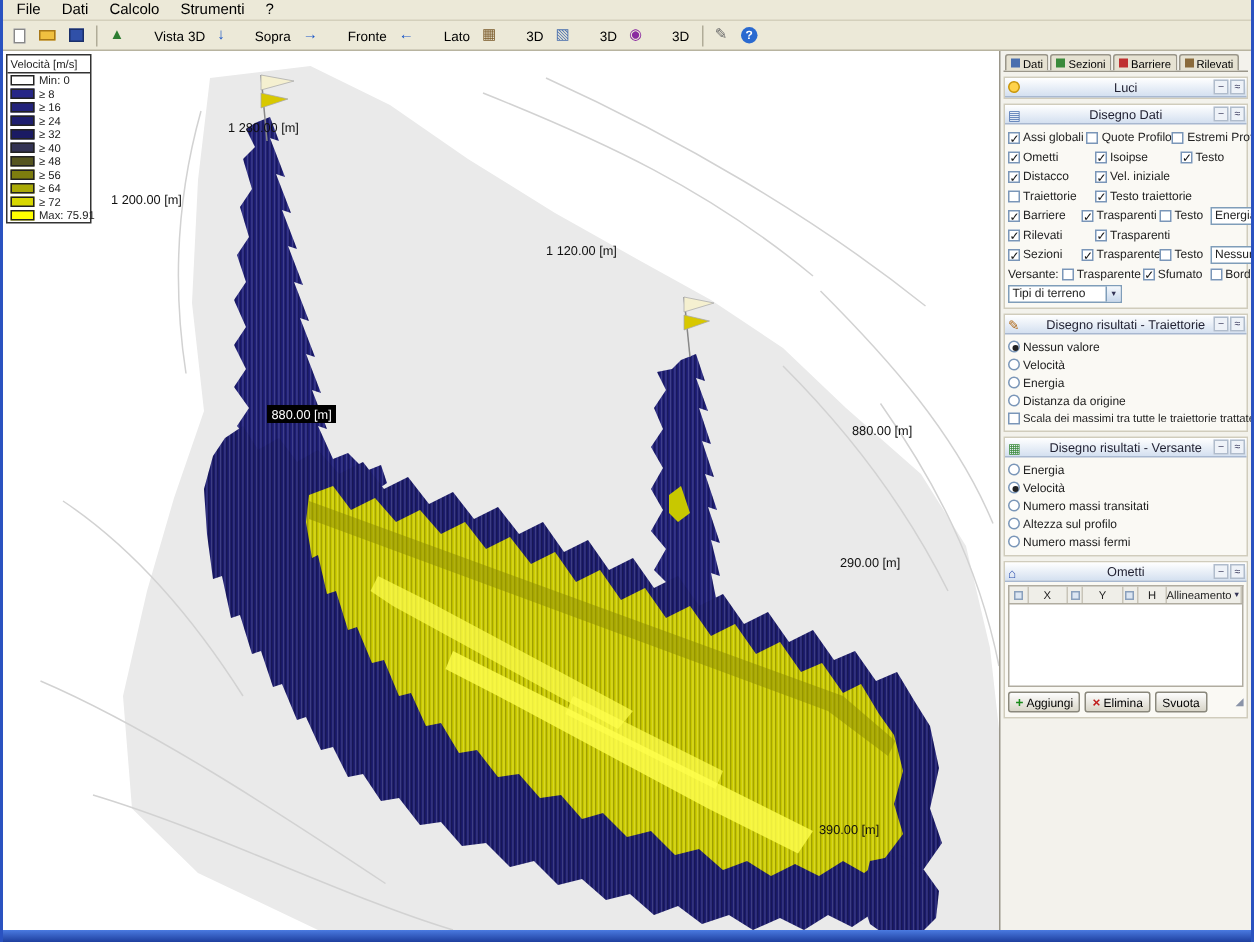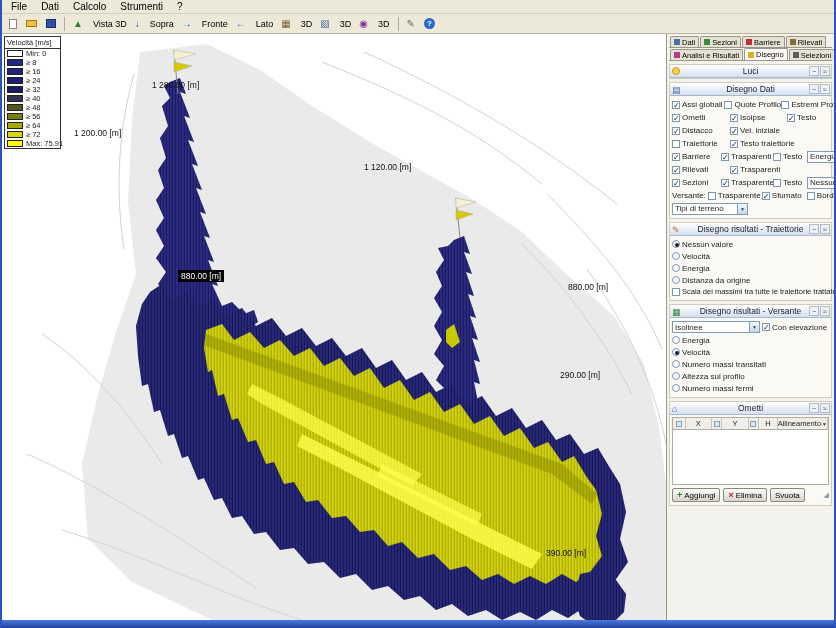--- a/index.html
+++ b/index.html
@@ -6,21 +6,21 @@
   html,body { width: 836px; height: 628px; }
   body { font-family: "Liberation Sans", "DejaVu Sans", sans-serif; font-size: 9px; color: #222; background:#fff; }
   #app { width:836px; height:628px; display:flex; flex-direction:column; border-left:2px solid #2a52c0; border-right:2px solid #2a52c0; background:#ece9d8; overflow:hidden; }
 
   
   .menubar { height:14px; display:flex; align-items:center; background:#ece9d8; border-bottom:1px solid #d4d0bc; padding-left:2px; }
   .mitem { font-size:10px; padding:0 7px; height:13px; line-height:13px; cursor:default; background:transparent; border:none; font-family:inherit; }
 
   
   .toolbar { height:20px; display:flex; align-items:center; gap:1px; background:#ece9d8; border-bottom:1px solid #b8b4a0; padding:0 3px; }
-  .ti, .tbtn { height:17px; display:inline-flex; align-items:center; gap:10px; border:1px solid transparent; background:transparent; font-size:9px; font-family:inherit; padding:0 3px; }
+  .ti, .tbtn { height:17px; display:inline-flex; align-items:center; gap:20px; border:1px solid transparent; background:transparent; font-size:9px; font-family:inherit; padding:0 3px; }
   .tsep { width:1px; height:14px; background:#b0ac98; margin:0 3px; }
   .icon-new { width:8px; height:10px; background:#fff; border:1px solid #888; display:inline-block; }
   .icon-open { width:11px; height:7px; background:#f0c040; border:1px solid #a87818; display:inline-block; }
   .icon-save { width:10px; height:9px; background:#3050a8; border:1px solid #1a2f6a; display:inline-block; }
   .tbico { display:inline-block; font-size:10px; line-height:10px; }
   [data-name="mountain-3d-icon"]::before { content:"▲"; color:#2e7d32; }
   [data-name="top-view-icon"]::before   { content:"↓"; color:#1a56c8; font-weight:bold; }
   [data-name="front-view-icon"]::before { content:"→"; color:#1a56c8; font-weight:bold; }
   [data-name="side-view-icon"]::before  { content:"←"; color:#1a56c8; font-weight:bold; }
   [data-name="cube-icon"]::before       { content:"▦"; color:#7a5a2a; }
@@ -356,37 +356,20 @@
           <button class="tab" data-name="panel-tab">
             <span class="tabico" data-name="barriers-icon"></span>
             <span data-name="tab-label">Barriere</span>
           </button>
 
           <button class="tab" data-name="panel-tab">
             <span class="tabico" data-name="embankments-icon"></span>
             <span data-name="tab-label">Rilevati</span>
           </button>
         </div>
-      <div class="tabsrow" data-name="panel-tabs-row-2">
-
-          <button class="tab" data-name="panel-tab">
-            <span class="tabico" data-name="results-icon"></span>
-            <span data-name="tab-label">Analisi e Risultati</span>
-          </button>
-
-          <button class="tab" data-name="panel-tab" data-active="true">
-            <span class="tabico" data-name="drawing-icon"></span>
-            <span data-name="tab-label">Disegno</span>
-          </button>
-
-          <button class="tab" data-name="panel-tab">
-            <span class="tabico" data-name="selection-icon"></span>
-            <span data-name="tab-label">Selezioni</span>
-          </button>
-        </div>
 
       <div class="section" data-name="section-luci">
         <div class="sec-hdr" data-name="section-header-luci">
           <span class="sec-ico" data-name="luci-icon"></span>
           <span data-name="section-title">Luci</span>
           <span class="sec-btns">
             <span class="sec-btn" data-name="section-collapse-button">−</span>
             <span class="sec-btn" data-name="section-pin-button">≈</span>
           </span>
         </div>
@@ -573,30 +556,20 @@
       <div class="section" data-name="section-risultati-versante">
         <div class="sec-hdr" data-name="section-header-versante">
           <span class="sec-ico" data-name="slope-icon"></span>
           <span data-name="section-title">Disegno risultati - Versante</span>
           <span class="sec-btns">
             <span class="sec-btn" data-name="section-collapse-button">−</span>
             <span class="sec-btn" data-name="section-pin-button">≈</span>
           </span>
         </div>
         <div class="sec-body">
-          <div class="row" style="height:14px">
-            <span class="select" style="width:88px" data-name="versante-mode-select">
-                <span class="val" data-name="select-value">Isolinee</span>
-                <span class="arrow" data-name="chevron-down-icon">▼</span>
-              </span>
-            <span class="chk" data-name="con-elevazione-checkbox" data-checked="true">
-              <span class="box" data-name="checkbox-box"></span>
-              <span class="clbl" data-name="checkbox-label">Con elevazione</span>
-            </span>
-          </div>
           <div class="radgrid vs" data-name="versante-radio-group">
 
           <span class="rad" data-name="radio-button" data-checked="false">
                 <span class="dot" data-name="radio-dot"></span>
                 <span class="clbl" data-name="radio-label">Energia</span>
               </span>
               <span class="rad" data-name="radio-button" data-checked="true">
                 <span class="dot" data-name="radio-dot"></span>
                 <span class="clbl" data-name="radio-label">Velocità</span>
               </span>

